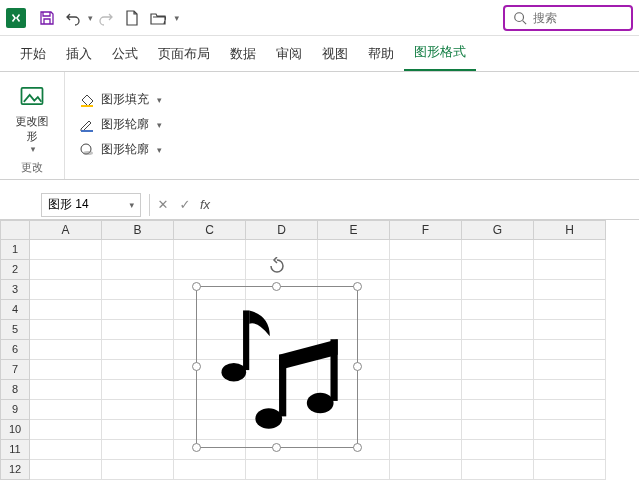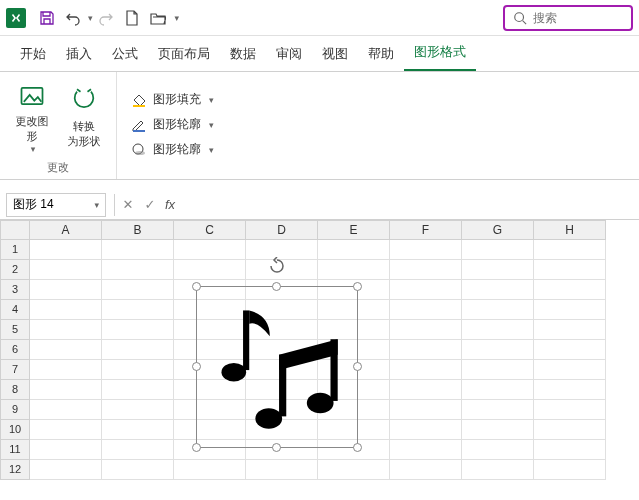--- a/index.html
+++ b/index.html
@@ -29,21 +29,21 @@
 .big-btn { display: flex; flex-direction: column; align-items: center; justify-content: center; width: 48px; height: 76px; cursor: pointer; font-size: 11px; text-align: center; color: #333; }
 .big-btn .icn { width: 32px; height: 32px; display: flex; align-items: center; justify-content: center; margin-bottom: 2px; color: #107c41; }
 .style-gallery { display: flex; gap: 6px; align-items: center; }
 .style-swatch { width: 48px; height: 48px; border: 1px solid; border-radius: 6px; cursor: pointer; }
 .fill-group { display: flex; flex-direction: column; gap: 2px; justify-content: center; }
 .fill-btn { display: flex; align-items: center; gap: 6px; font-size: 12px; color: #333; padding: 3px 6px; cursor: pointer; }
 .fill-btn .sw { width: 16px; height: 16px; }
 .chev { font-size: 9px; color: #666; margin-left: 2px; }
 
 
-.fbar { height: 30px; border-bottom: 1px solid #d0d0d0; display: flex; align-items: center; margin-top: 10px; }
+.fbar { height: 30px; border-bottom: 1px solid #d0d0d0; display: flex; align-items: center; margin-top: 10px; padding-left: 35px; }
 .namebox { width: 100px; height: 24px; border: 1px solid #ccc; margin: 0 6px; display: flex; align-items: center; padding: 0 6px; font-size: 12px; justify-content: space-between; }
 .namebox .dd { font-size: 9px; color: #666; }
 .fbar-sep { width: 1px; height: 22px; background: #d0d0d0; margin: 0 2px; }
 .fbar-btn { width: 22px; height: 22px; display: flex; align-items: center; justify-content: center; color: #888; cursor: pointer; font-size: 13px; }
 .fx { font-style: italic; font-size: 13px; color: #555; margin: 0 4px; }
 .formula-input { flex: 1; border: none; outline: none; font-size: 12px; padding: 0 6px; }
 
 
 .grid { position: relative; }
 .colhdrs { display: flex; height: 20px; }
@@ -129,30 +129,20 @@
       <div class="big-btn">
         <div class="icn">
           <svg viewBox="0 0 24 24" width="28" height="28">
               <rect x="3" y="5" width="18" height="14" rx="1" fill="none" stroke="#107c41" stroke-width="1.5"></rect>
               <path d="M5 17l5-6 4 5 3-3 3 4" fill="none" stroke="#107c41" stroke-width="1.5"></path>
             </svg>
         </div>
         <span style="white-space:pre-line">更改图
 形</span>
         <span class="chev">▾</span>
-      </div>
-      <div class="big-btn">
-        <div class="icn">
-          <svg viewBox="0 0 24 24" width="28" height="28">
-              <path d="M6 4 a8 8 0 1 0 12 0" fill="none" stroke="#107c41" stroke-width="1.5"></path>
-              <path d="M9 4l-3-2 M15 4l3-2" stroke="#107c41" stroke-width="1.5"></path>
-            </svg>
-        </div>
-        <span style="white-space:pre-line">转换
-为形状</span>
       </div>
     </div>
     <div class="group-label">更改</div>
   </div>
 
 
   <div class="group" style="border-right:none">
     <div class="group-body">
       <div class="fill-group">
         <div class="fill-btn">

